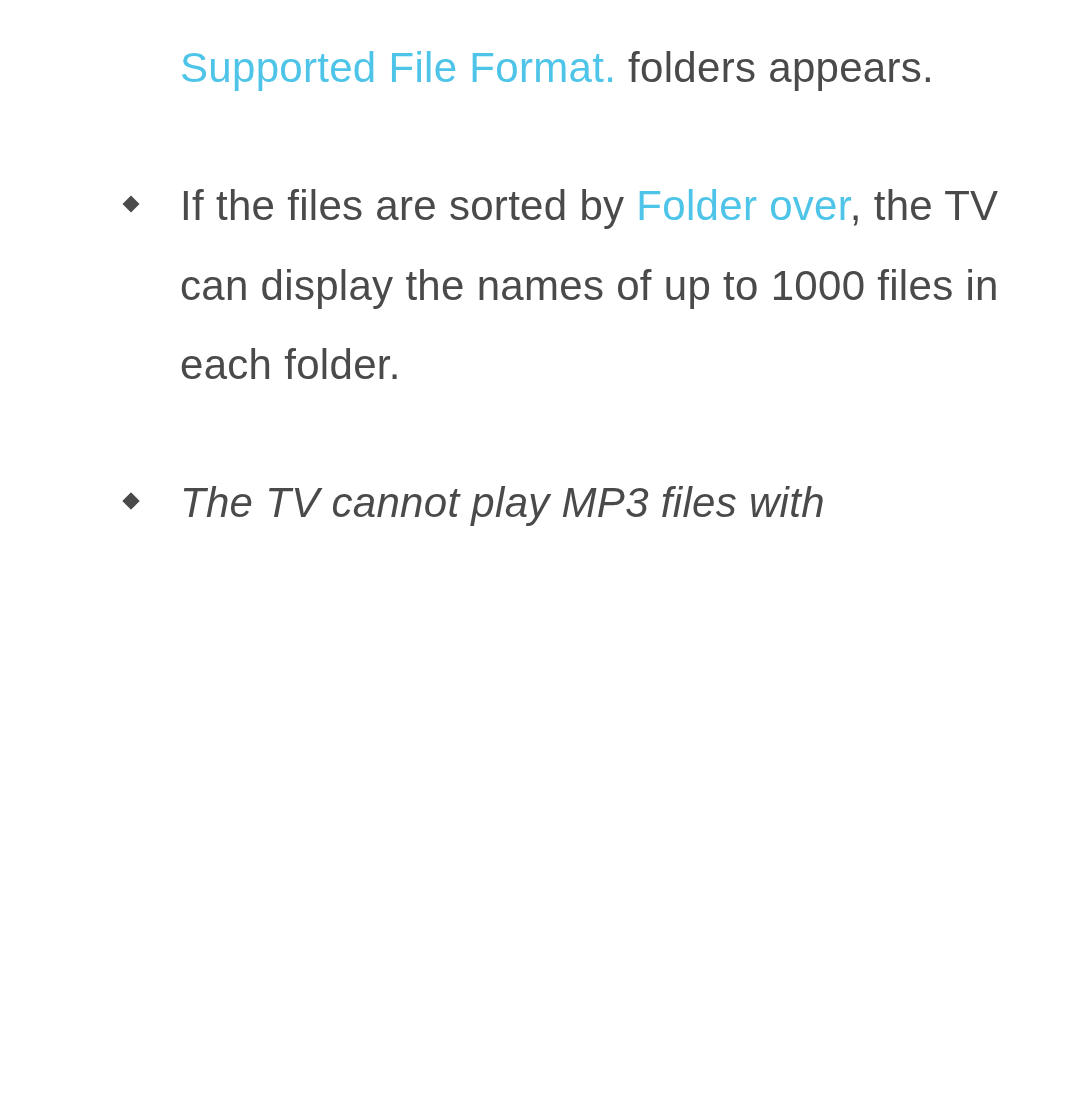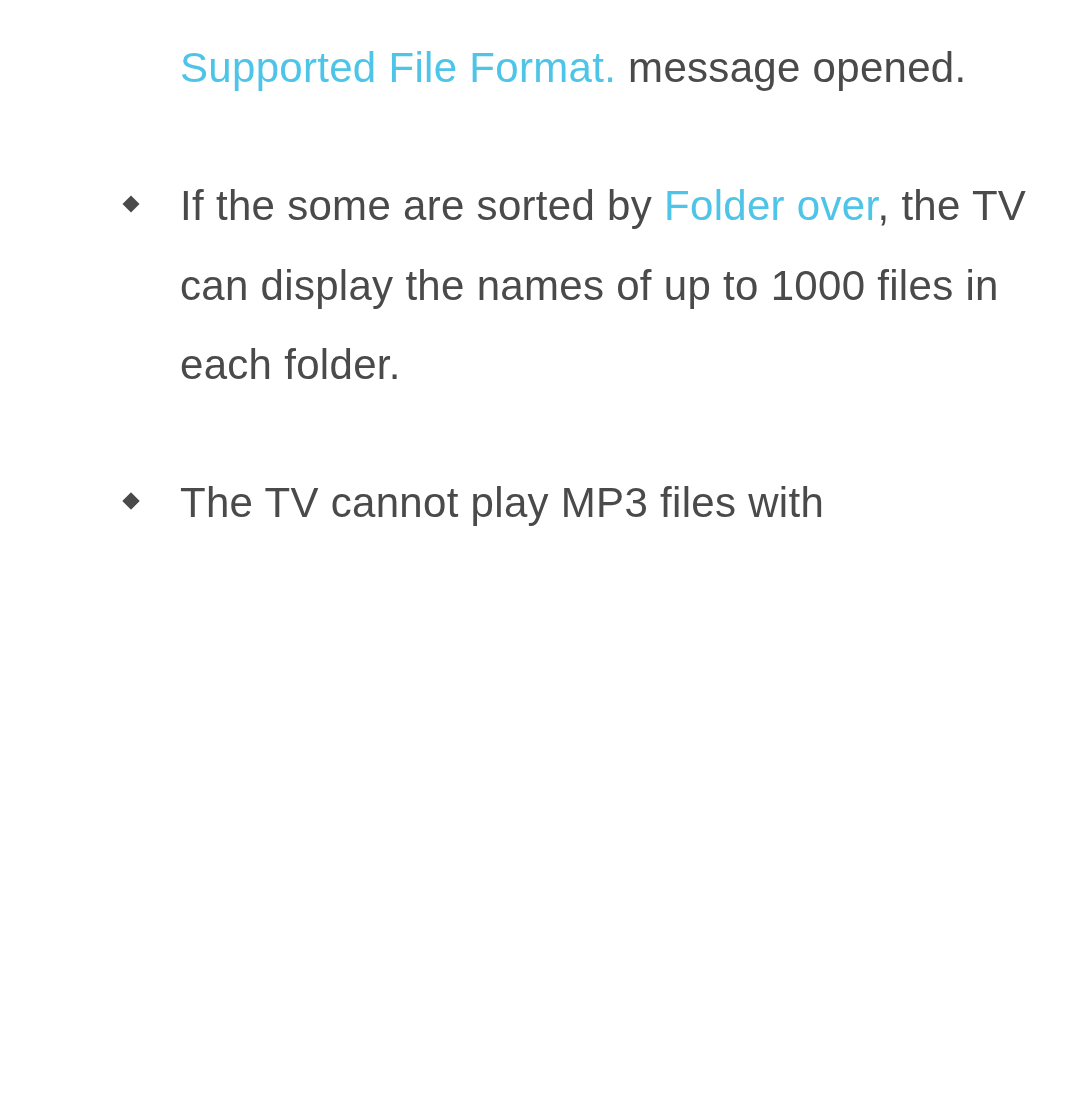--- a/index.html
+++ b/index.html
@@ -23,20 +23,21 @@
     .list {
       list-style: none;
     }
     .list-item {
       position: relative;
       padding-left: 140px;
       margin-bottom: 58px;
     }
     .list-item:last-child {
       margin-bottom: 0;
+      font-style: italic;
     }
     .bullet {
       position: absolute;
       left: 85px;
       top: 32px;
       width: 12px;
       height: 12px;
       background: #4a4a4a;
       transform: rotate(45deg);
     }
@@ -50,26 +51,26 @@
     .text-span {
       letter-spacing: 0.3px;
       margin-top: 20px;
     }
   </style>
 </head>
 <body>
 
 <div class="content">
   <div class="first-fragment">
-    <span class="highlight text-span">Supported File Format.</span><span class="text-span"> message opened.</span>
+    <span class="highlight text-span">Supported File Format.</span><span class="text-span"> folders appears.</span>
   </div>
   <ul class="list">
     <li class="list-item">
       <span class="bullet"></span>
-      <span class="text-span">If the some are sorted by </span><span class="highlight text-span">Folder over</span><span class="text-span">, the TV can display the names of up to 1000 files in each folder.</span>
+      <span class="text-span">If the files are sorted by </span><span class="highlight text-span">Folder over</span><span class="text-span">, the TV can display the names of up to 1000 files in each folder.</span>
     </li>
     <li class="list-item">
       <span class="bullet"></span>
     </li>
     <li class="list-item">
       <span class="bullet"></span>
       <span class="text-span">The TV cannot play MP3 files with</span>
     </li>
   </ul>
 </div>

